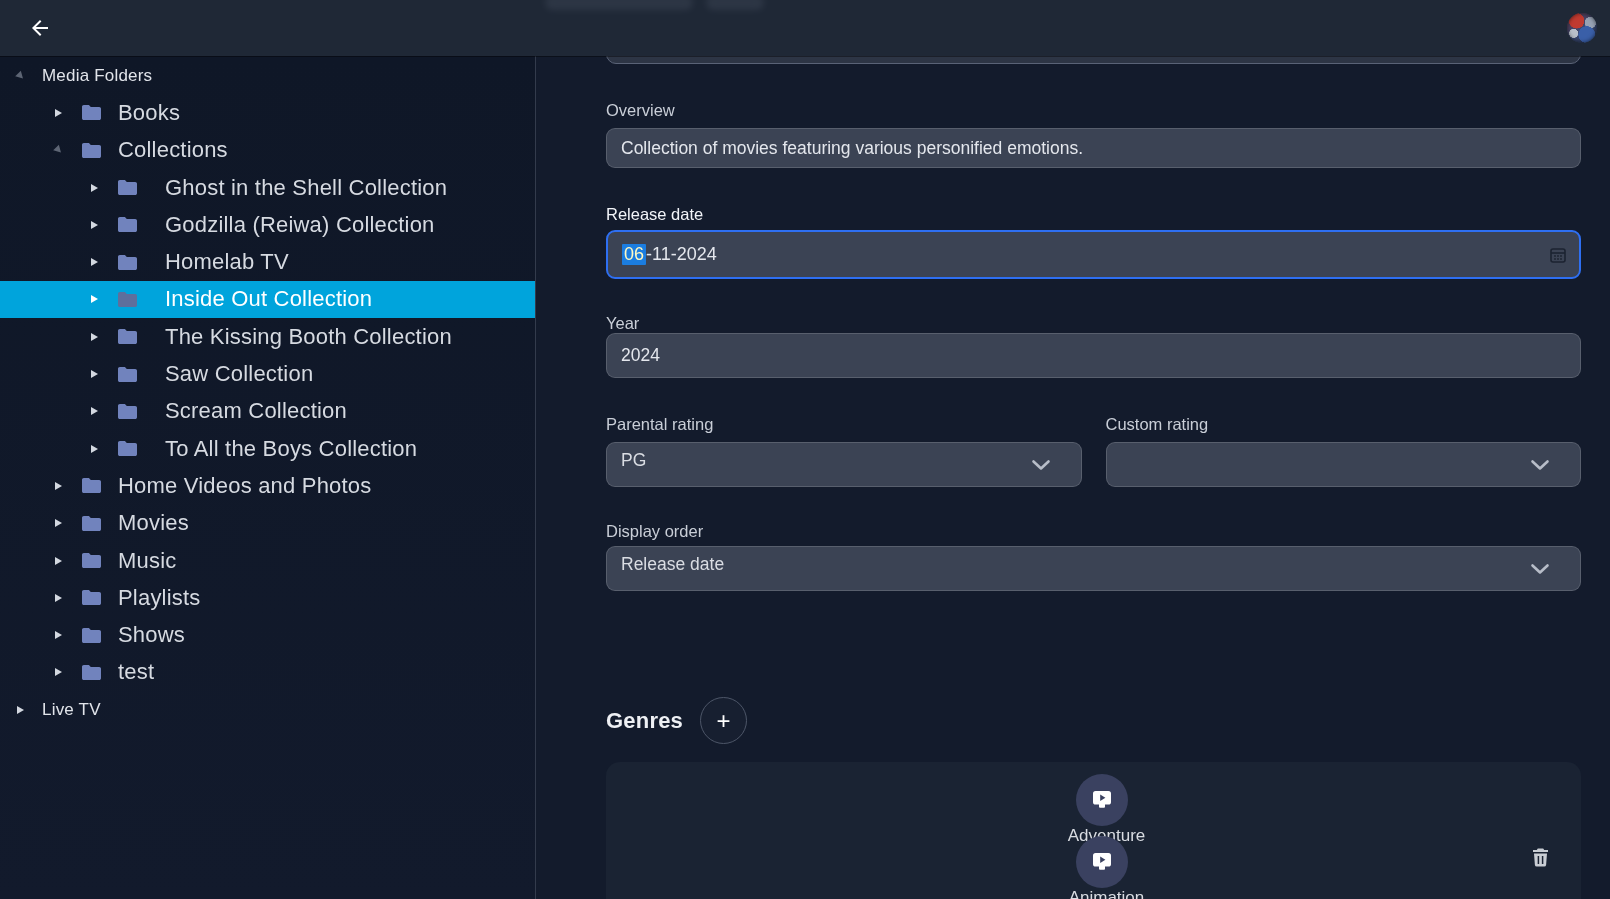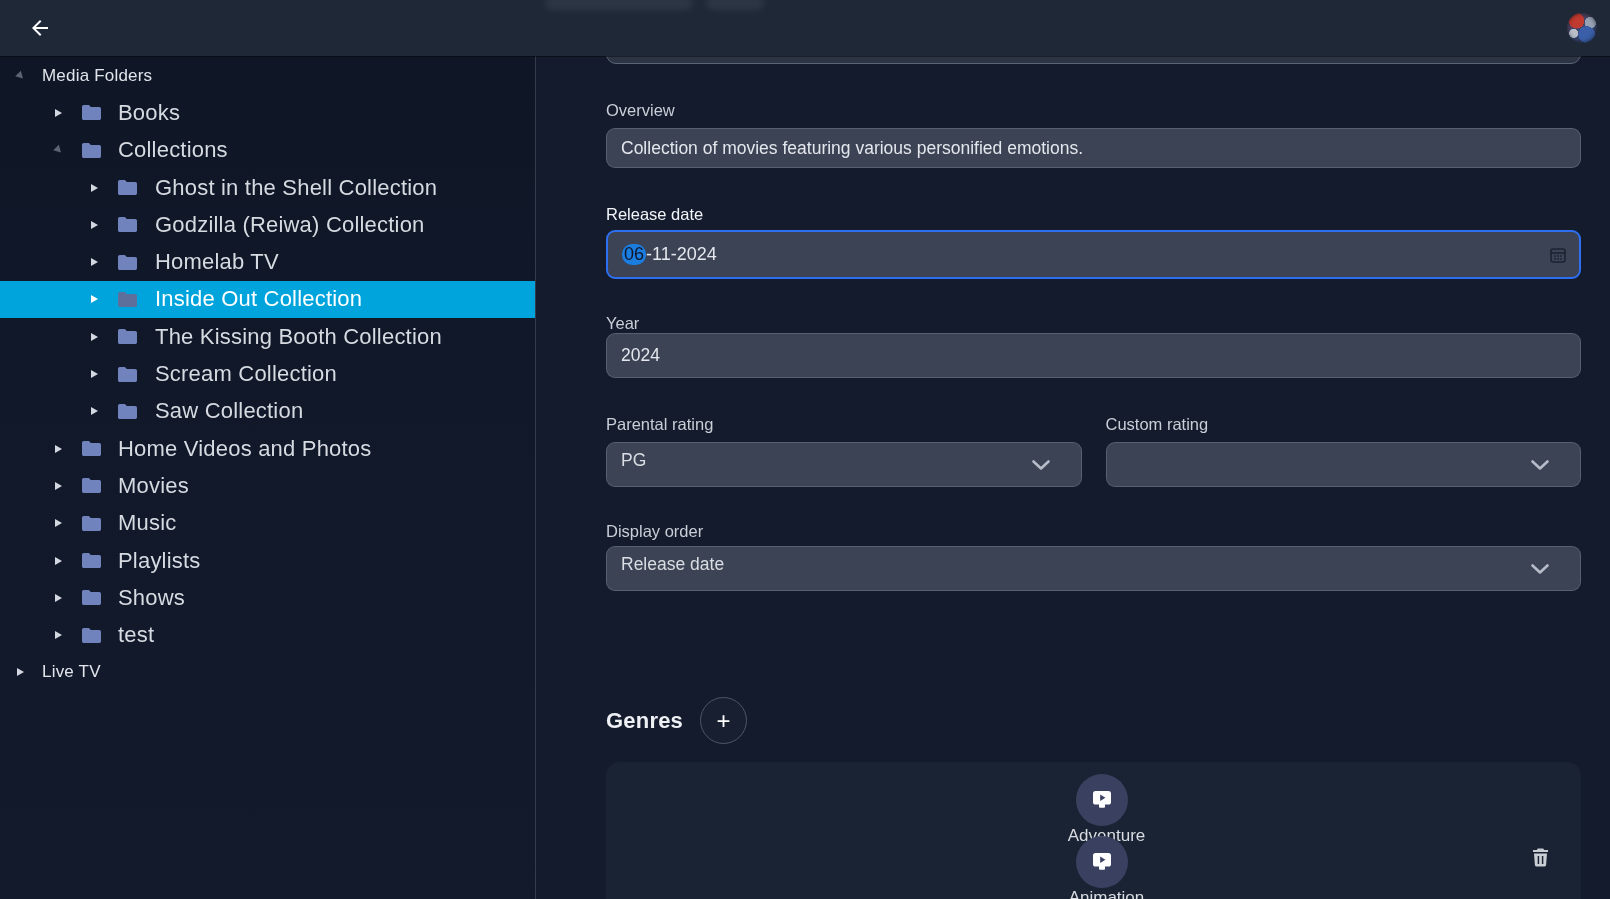--- a/index.html
+++ b/index.html
@@ -49,21 +49,21 @@
   .trow .tw { width:14px; display:flex; justify-content:center; align-items:center; flex:none; }
   .trow.l0 { padding-left:13px; }
   .trow.l1 { padding-left:51px; }
   .trow.l2 { padding-left:87px; }
   .tri { width:0; height:0; border-top:4.5px solid transparent; border-bottom:4.5px solid transparent; border-left:7px solid #d3d8e0; }
   .trow.expanded .tri { border-left-color:#5d6574; transform:rotate(45deg); }
   .folder { margin-left:17px; display:flex; align-items:center; flex:none; }
   .folder svg { fill:#7183bd; }
   .trow .lbl { margin-left:17px; font-size:22px; color:#d6dae1; letter-spacing:.2px; }
   .trow.l0 .lbl { margin-left:15px; color:#e1e4ea; font-size:17px; }
-  .trow.l2 .lbl { margin-left:18px; }
+  .trow.l2 .lbl { margin-left:28px; }
   .trow.selected { background:#00a4dc; }
   .trow.selected .lbl { color:#ffffff; }
   .trow.selected .tri { border-left-color:#ffffff; }
   .trow.selected .folder svg { fill:#5e6f9c; }
   
   .main { flex:1; position:relative; padding:0 29px 0 70px; }
   .partial-input {
     height:92px; margin-top:-84px;
     background:#2d3545; border:1px solid #5a6377; border-radius:10px;
   }
@@ -79,21 +79,21 @@
   .inputbox.date { height:49px; border:2px solid #2e6ff2; margin-top:6px; font-size:18px; }
   .inputbox.year { height:45px; }
   .selectbox {
     width:100%; height:45px; background:#3b4354; border:1px solid rgba(255,255,255,.15);
     border-radius:9px; color:#dadde3; font-size:17.5px;
     display:flex; align-items:center; padding:0 60px 8px 14px; margin-top:8px;
     position:relative; cursor:pointer;
   }
   .chev { position:absolute; right:30px; top:50%; transform:translateY(-50%); display:flex; }
   .cal { position:absolute; right:12px; top:50%; transform:translateY(-50%); display:flex; }
-  .sel-seg { background:#1b7de0; color:#0f172a; padding:0 2px; border-radius:10px; }
+  .sel-seg { background:#1b7de0; color:#fef9c3; padding:0 2px; border-radius:1px; }
   .cols { display:grid; grid-template-columns:1fr 1fr; gap:24px; margin-top:37px; }
   .cols .flabel { margin-top:0; }
   .mt35 { margin-top:35px !important; }
   
   .genres-head { margin-top:106px; display:flex; align-items:center; }
   .genres-title { font-size:22px; font-weight:bold; color:#eef0f4; letter-spacing:.2px; }
   .add-btn {
     margin-left:17px; width:47px; height:47px; border-radius:50%;
     border:1px solid #4d5668; background:rgba(255,255,255,.02);
     color:#fff; font-size:24px; line-height:1; cursor:pointer;
@@ -225,35 +225,46 @@
 
     <div class="trow l2 collapsed">
       <span class="tw">
           <i class="tri"></i>
         </span>
       <span class="folder">
           <svg width="19" height="15" viewBox="0 0 19 15">
             <path d="M1.8 0h5.1l1.9 2h8.4c1 0 1.8.8 1.8 1.8v9.4c0 1-.8 1.8-1.8 1.8H1.8c-1 0-1.8-.8-1.8-1.8V1.8C0 .8.8 0 1.8 0z"></path>
           </svg>
         </span>
+      <span class="lbl">Saw Collection</span>
+    </div>
+
+    <div class="trow l2 collapsed">
+      <span class="tw">
+          <i class="tri"></i>
+        </span>
+      <span class="folder">
+          <svg width="19" height="15" viewBox="0 0 19 15">
+            <path d="M1.8 0h5.1l1.9 2h8.4c1 0 1.8.8 1.8 1.8v9.4c0 1-.8 1.8-1.8 1.8H1.8c-1 0-1.8-.8-1.8-1.8V1.8C0 .8.8 0 1.8 0z"></path>
+          </svg>
+        </span>
       <span class="lbl">Scream Collection</span>
     </div>
 
     <div class="trow l2 collapsed">
       <span class="tw">
           <i class="tri"></i>
         </span>
       <span class="folder">
           <svg width="19" height="15" viewBox="0 0 19 15">
             <path d="M1.8 0h5.1l1.9 2h8.4c1 0 1.8.8 1.8 1.8v9.4c0 1-.8 1.8-1.8 1.8H1.8c-1 0-1.8-.8-1.8-1.8V1.8C0 .8.8 0 1.8 0z"></path>
           </svg>
         </span>
-      <span class="lbl">Saw Collection</span>
-    </div>
-
+      <span class="lbl">To All the Boys Collection</span>
+    </div>
 
     <div class="trow l1 collapsed">
       <span class="tw">
           <i class="tri"></i>
         </span>
       <span class="folder">
           <svg width="19" height="15" viewBox="0 0 19 15">
             <path d="M1.8 0h5.1l1.9 2h8.4c1 0 1.8.8 1.8 1.8v9.4c0 1-.8 1.8-1.8 1.8H1.8c-1 0-1.8-.8-1.8-1.8V1.8C0 .8.8 0 1.8 0z"></path>
           </svg>
         </span>

